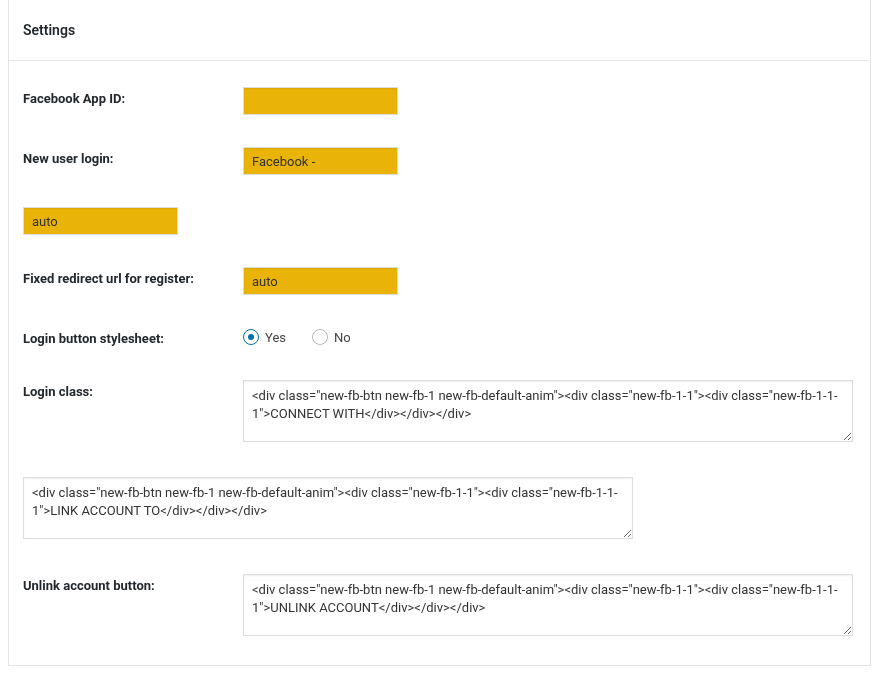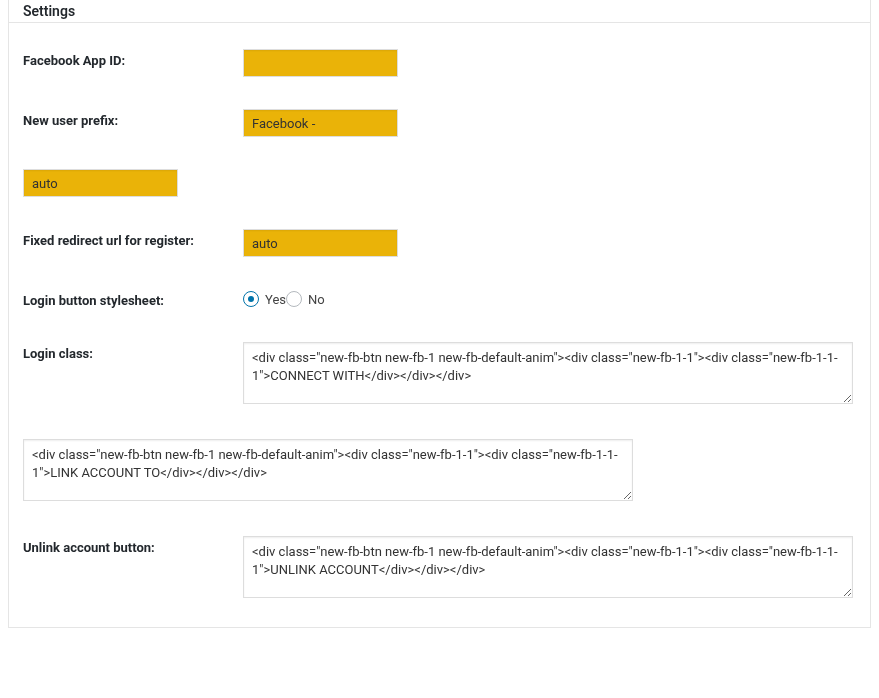--- a/index.html
+++ b/index.html
@@ -14,21 +14,21 @@
       background: #fff;
       padding: 0;
     }
     .panel {
       border: 1px solid #e5e5e5;
       border-top: none;
       margin: 0 8px;
     }
     .panel-header {
       border-bottom: 1px solid #e5e5e5;
-      padding: 3px 14px;
+      padding: 22px 14px;
       font-weight: 600;
       font-size: 14px;
       color: #23282d;
     }
     .form-body {
       padding: 10px 0;
     }
     .form-row {
       display: flex;
       align-items: flex-start;
@@ -68,20 +68,21 @@
       font-family: inherit;
       color: #333;
       background: #fff;
       resize: both;
       line-height: 1.4;
       box-shadow: inset 0 1px 2px rgba(0,0,0,.07);
     }
     .radio-group {
       display: flex;
       align-items: center;
+      gap: 26px;
       padding-top: 2px;
     }
     .radio-option {
       display: flex;
       align-items: center;
       gap: 6px;
       cursor: pointer;
     }
     .radio-circle {
       width: 16px;
@@ -117,21 +118,21 @@
 
     <div class="form-row">
       <div class="form-label">Facebook App ID:</div>
       <div class="form-field">
         <input type="text" value="" style="">
       </div>
     </div>
 
 
     <div class="form-row">
-      <div class="form-label">New user prefix:</div>
+      <div class="form-label">New user login:</div>
       <div class="form-field">
         <input type="text" value="Facebook -" style="">
       </div>
     </div>
 
     <div class="form-row">
       <div class="form-field">
         <input type="text" value="auto" style="">
       </div>
     </div>

